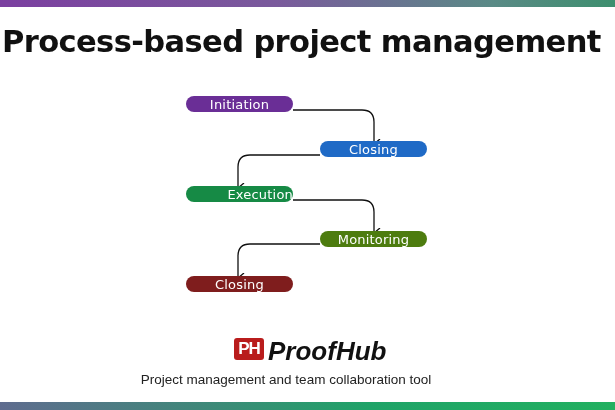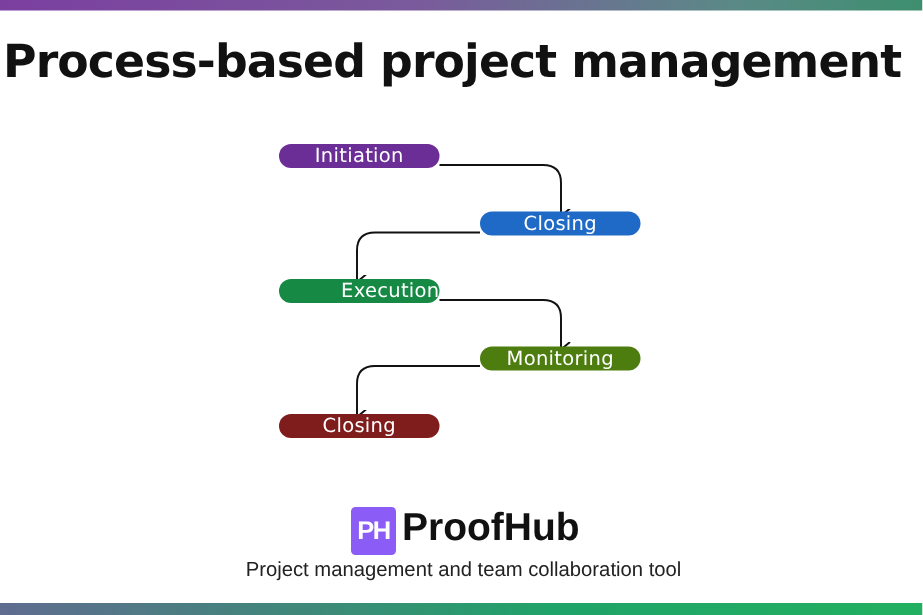--- a/index.html
+++ b/index.html
@@ -2,23 +2,23 @@
 <html><head>
 <meta charset="utf-8">
 <style>
   html,body{margin:0;padding:0;}
   body{width:615px;height:410px;position:relative;overflow:hidden;background:#ffffff;font-family:"DejaVu Sans",sans-serif;}
   .topbar{position:absolute;left:0;top:0;width:615px;height:7px;background:linear-gradient(90deg,#7b3fa0 0%,#7a5a9c 45%,#5a8a86 80%,#3d8f6e 100%);}
   .bottombar{position:absolute;left:0;top:402px;width:615px;height:8px;background:linear-gradient(90deg,#5f6c8f 0%,#3d8a78 35%,#1fa368 60%,#22b060 100%);}
   .title{position:absolute;left:0;top:24px;width:615px;text-align:left;padding-left:2px;font-family:"DejaVu Sans",sans-serif;font-weight:bold;font-size:30.5px;letter-spacing:-0.6px;color:#111;white-space:nowrap;}
   .node{position:absolute;height:16px;border-radius:14px;color:#fff;font-size:13px;display:flex;align-items:center;justify-content:center;font-family:"DejaVu Sans",sans-serif;letter-spacing:0.2px;}
   svg.arrows{position:absolute;left:0;top:0;}
-  .logo{position:absolute;left:234px;top:338px;width:30px;height:32px;border-radius:3px;background:#8b5cf6;color:#fff;font-family:"Liberation Sans",sans-serif;font-weight:bold;font-size:17px;display:flex;align-items:center;justify-content:center;letter-spacing:-1px;}
-  .brand{position:absolute;left:268px;top:336px;font-family:"Liberation Sans",sans-serif;font-size:26px;font-weight:bold;color:#111;}
-  .tagline{position:absolute;left:0;top:372px;width:572px;text-align:center;font-family:"Liberation Sans",sans-serif;font-size:13.5px;color:#222;padding-left:23px;}
+  .logo{position:absolute;left:234px;top:338px;width:30px;height:22px;border-radius:3px;background:#b91c1c;color:#fff;font-family:"Liberation Sans",sans-serif;font-weight:bold;font-size:17px;display:flex;align-items:center;justify-content:center;letter-spacing:-1px;}
+  .brand{position:absolute;left:268px;top:336px;font-family:"Liberation Sans",sans-serif;font-size:26px;font-weight:bold;color:#111;font-style:italic;}
+  .tagline{position:absolute;left:0;top:372px;width:572px;text-align:center;font-family:"Liberation Sans",sans-serif;font-size:13.5px;color:#222;}
 </style>
 </head>
 <body>
 
 <div class="topbar"></div>
 
 <div class="title">Process-based project management</div>
 
 <svg class="arrows" width="615" height="410">
   <defs>

